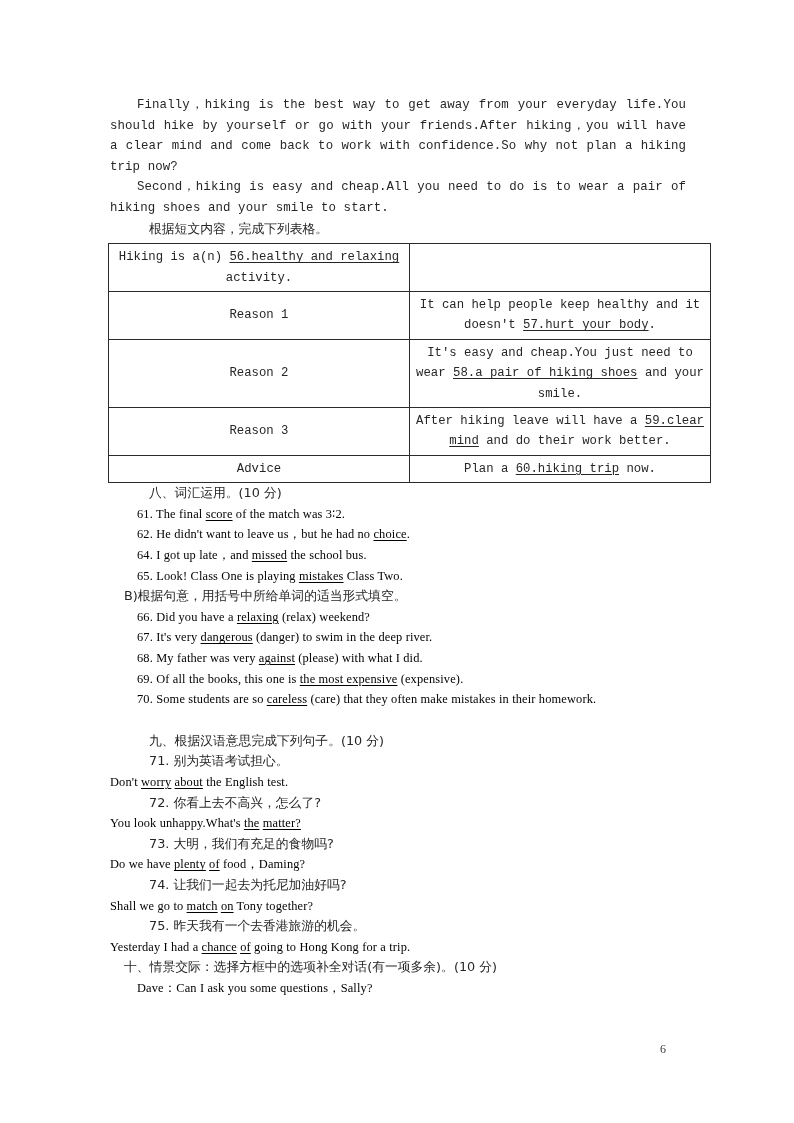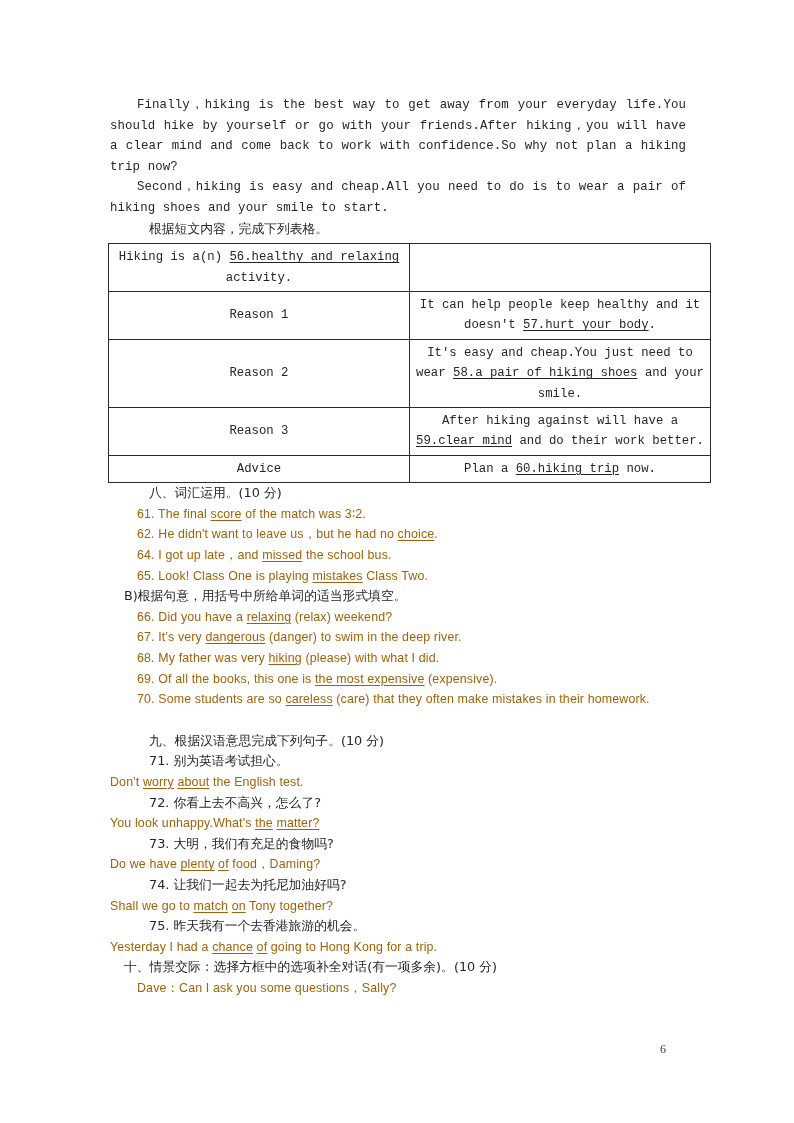--- a/index.html
+++ b/index.html
@@ -26,26 +26,26 @@
 
   .content {
     position: absolute;
     left: 110px;
     top: 95px;
     width: 576px;
   }
 
   
   .ln {
-    font-family: Liberation Sans, sans-serif;
+    font-family: Liberation Serif, serif;
     font-size: 12.4px;
     line-height: 20.6px;
     letter-spacing: 0.15px;
     white-space: nowrap;
-    color: #a16207;
+    color: #000000;
   }
   .ln.wrap { white-space: normal; }
 
   .indent { text-indent: 27px; }
   .para {
     font-family: "Liberation Mono", "DejaVu Sans Mono", monospace;
     font-size: 12.4px;
     line-height: 20.6px;
     letter-spacing: 0.1px;
     text-align: justify;
@@ -136,21 +136,21 @@
         <td class="left-col">Reason 2</td>
         <td class="right-col">
           <span>It's easy and cheap.You just need to wear</span>
           <u class="ans">58.a pair of hiking shoes</u>
           <span>and your smile.</span>
         </td>
       </tr>
       <tr>
         <td class="left-col">Reason 3</td>
         <td class="right-col">
-          <span>After hiking against will have a</span>
+          <span>After hiking leave will have a</span>
           <u class="ans">59.clear mind</u>
           <span>and do their work better.</span>
         </td>
       </tr>
       <tr>
         <td class="left-col">Advice</td>
         <td class="right-col">
           <span>Plan a</span>
           <u class="ans">60.hiking trip</u>
           <span>now.</span>
@@ -195,21 +195,21 @@
     </div>
     <div class="ln indent">
       <span>67.</span>
       <span>It's very</span>
       <u class="ans">dangerous</u>
       <span>(danger) to swim in the deep river.</span>
     </div>
     <div class="ln indent">
       <span>68.</span>
       <span>My father was very</span>
-      <u class="ans">hiking</u>
+      <u class="ans">against</u>
       <span>(please) with what I did.</span>
     </div>
     <div class="ln indent">
       <span>69.</span>
       <span>Of all the books, this one is</span>
       <u class="ans">the most expensive</u>
       <span>(expensive).</span>
     </div>
     <div class="ln wrap indent">
       <span>70.</span>

